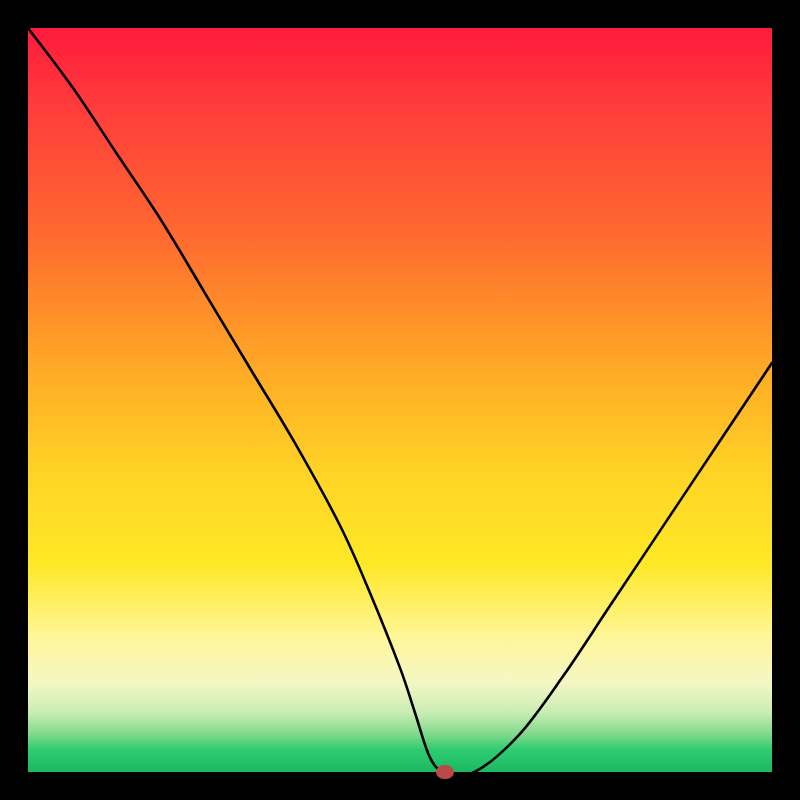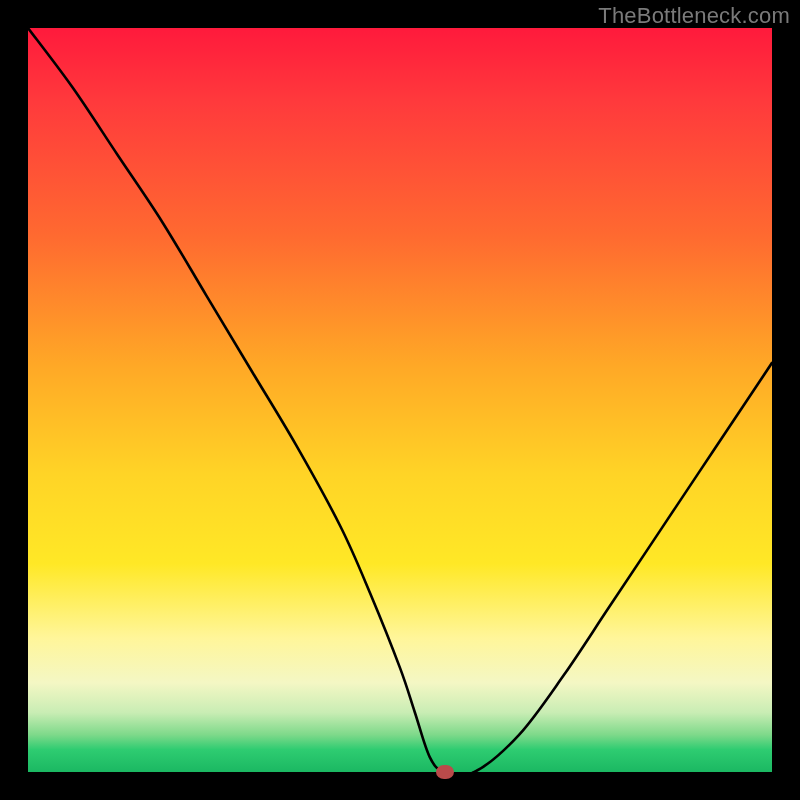--- a/index.html
+++ b/index.html
@@ -61,21 +61,20 @@
     height: 14px;
     border-radius: 8px / 7px;
     background: #ba4a4a;
     transform: translate(-50%, -50%);
   }
 </style>
 </head>
 <body>
 
 <div class="frame">
-  <div class="attribution">TheBottleneck.com</div>
 
   <div class="plot-area">
     <svg class="plot-svg" viewBox="0 0 744 744" preserveAspectRatio="none">
       <path fill="none" stroke="#000" stroke-width="2.6" stroke-linecap="round" stroke-linejoin="round" d="M 0.00 0.00 C 7.44 9.92, 29.76 38.44, 44.64 59.52 C 59.52 80.60, 74.40 104.16, 89.28 126.48 C 104.16 148.80, 119.04 169.88, 133.92 193.44 C 148.80 217.00, 163.68 243.04, 178.56 267.84 C 193.44 292.64, 208.32 317.44, 223.20 342.24 C 238.08 367.04, 252.96 390.60, 267.84 416.64 C 282.72 442.68, 300.08 473.68, 312.48 498.48 C 324.88 523.28, 332.32 541.88, 342.24 565.44 C 352.16 589.00, 364.56 620.00, 372.00 639.84 C 379.44 659.68, 381.92 669.60, 386.88 684.48 C 391.84 699.36, 396.80 719.20, 401.76 729.12 C 406.72 739.04, 409.20 741.52, 416.64 744.00 C 424.08 746.48, 434.00 750.20, 446.40 744.00 C 458.80 737.80, 476.16 722.92, 491.04 706.80 C 505.92 690.68, 520.80 668.36, 535.68 647.28 C 550.56 626.20, 565.44 602.64, 580.32 580.32 C 595.20 558.00, 610.08 535.68, 624.96 513.36 C 639.84 491.04, 654.72 468.72, 669.60 446.40 C 684.48 424.08, 701.84 398.04, 714.24 379.44 C 726.64 360.84, 739.04 342.24, 744.00 334.80"></path>
     </svg>
     <div class="marker" style="left: 416.64px; top: 744px;"></div>
   </div>
 </div>
 
 </body></html>

